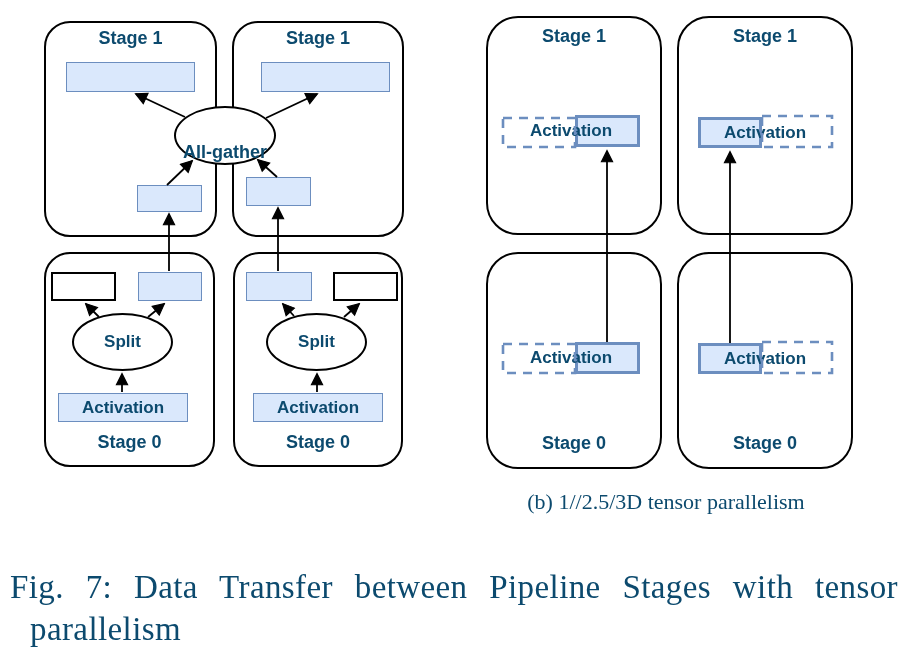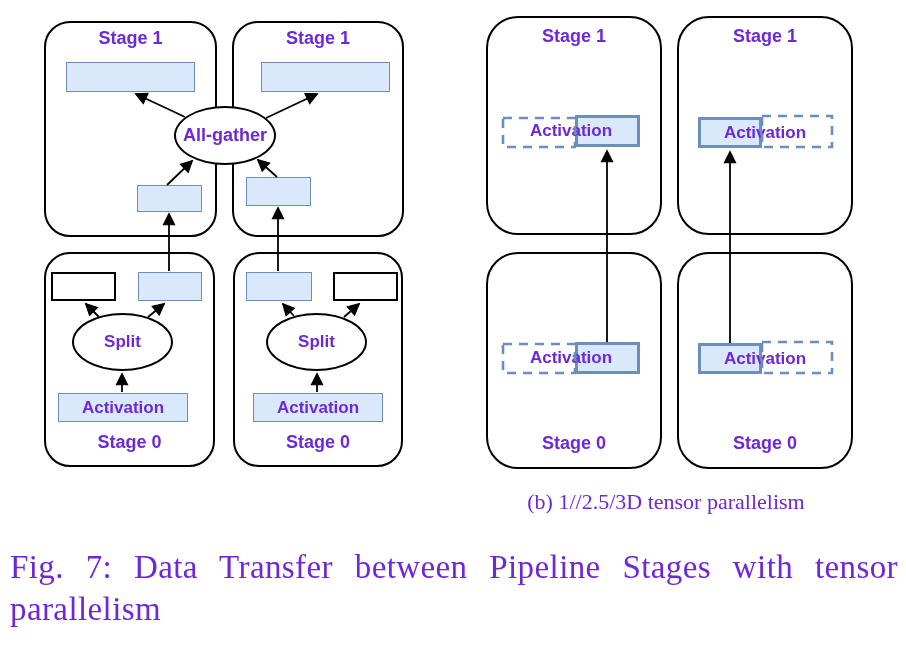--- a/index.html
+++ b/index.html
@@ -1,18 +1,18 @@
 <!DOCTYPE html>
 <html><head>
 <meta charset="utf-8">
 <style>
   html,body { margin:0; padding:0; background:#ffffff; }
   #canvas {
     position:relative; width:906px; height:652px; background:#ffffff;
-    font-family:"Liberation Sans", sans-serif; color:#6d28d9; overflow:hidden;
+    font-family:"Liberation Sans", sans-serif; color:#0c4a6e; overflow:hidden;
   }
   .box {
     position:absolute; background:#ffffff; border:2px solid #000000;
     border-radius:26px; z-index:1; box-sizing:border-box;
   }
   .box.b { border-radius:32px; }
   .stage-lbl {
     position:absolute; font-weight:bold; font-size:18px; text-align:center;
     z-index:6; line-height:21px;
   }
@@ -39,26 +39,26 @@
   }
   #arrow-layer {
     position:absolute; left:0; top:0; width:906px; height:652px;
     z-index:30; pointer-events:none;
   }
   .subcap {
     position:absolute; font-family:"Liberation Serif", serif; font-size:22px;
     text-align:center; z-index:6; white-space:nowrap;
   }
   .figcap {
-    position:absolute; left:10px; top:546px; width:888px;
+    position:absolute; left:10px; top:566px; width:888px;
     font-family:"Liberation Serif", serif; font-size:33px; line-height:42px;
     letter-spacing:0.4px; z-index:6;
   }
   .figcap .l1 { text-align:justify; text-align-last:justify; }
-  .figcap .l2 { text-align:left; }
+  .figcap .l2 { text-align:left;margin-left:20px; }
 </style>
 </head>
 <body>
 
 <div id="canvas">
 
   <div class="box" style="left:44px; top:21px; width:173px; height:216px;"></div>
   <div class="box" style="left:232px; top:21px; width:172px; height:216px;"></div>
   <div class="box" style="left:44px; top:252px; width:171px; height:215px;"></div>
   <div class="box" style="left:233px; top:252px; width:170px; height:215px;"></div>
@@ -67,21 +67,21 @@
   <div class="stage-lbl" style="left:232px; top:28px; width:172px;">Stage 1</div>
   <div class="stage-lbl" style="left:44px; top:432px; width:171px;">Stage 0</div>
   <div class="stage-lbl" style="left:233px; top:432px; width:170px;">Stage 0</div>
 
   <div class="blk" style="left:66px; top:62px; width:129px; height:30px;"></div>
   <div class="blk" style="left:261px; top:62px; width:129px; height:30px;"></div>
 
   <div class="blk" style="left:137px; top:185px; width:65px; height:27px;"></div>
   <div class="blk" style="left:246px; top:177px; width:65px; height:29px;"></div>
 
-  <div class="ellipse" style="left:174px; top:106px; width:102px; height:59px; font-size:18px;">
+  <div class="ellipse" style="left:174px; top:106px; width:102px; height:59px; font-size:18px;align-items:flex-end;">
     <span>All-gather</span>
   </div>
 
   <div class="wblk" style="left:51px; top:272px; width:65px; height:29px;"></div>
   <div class="blk" style="left:138px; top:272px; width:64px; height:29px;"></div>
   <div class="ellipse" style="left:72px; top:313px; width:101px; height:58px; font-size:17px;">
     <span>Split</span>
   </div>
   <div class="blk blk-lbl" style="left:58px; top:393px; width:130px; height:29px;">Activation</div>
 

